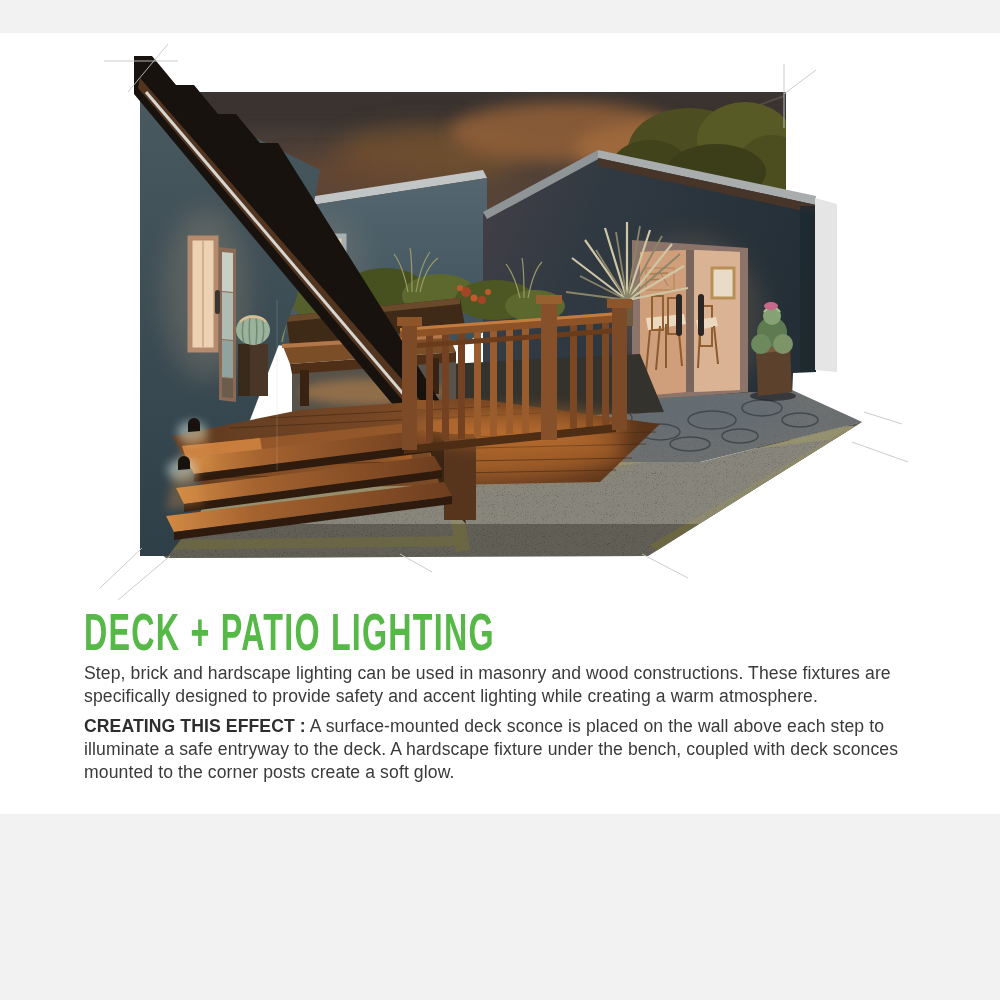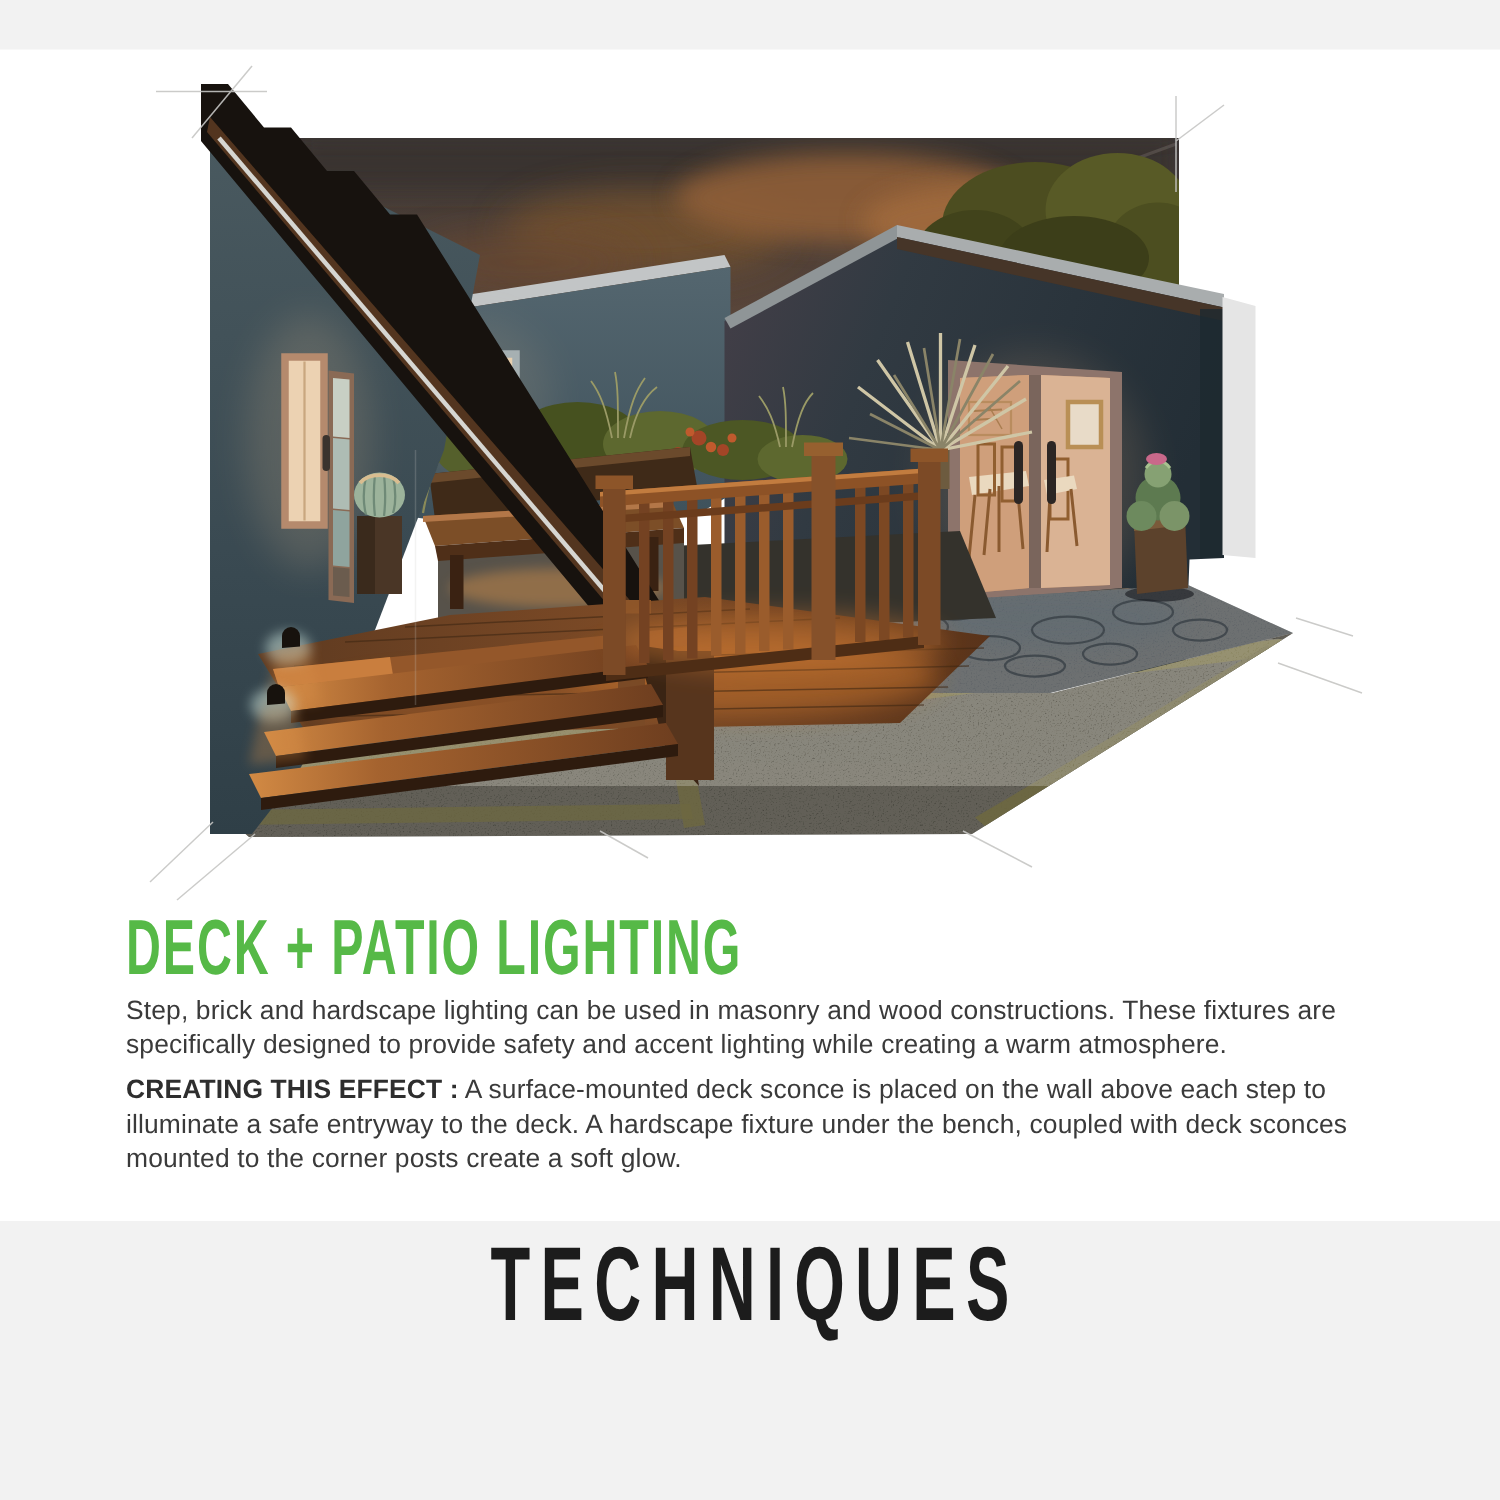--- a/index.html
+++ b/index.html
@@ -383,16 +383,15 @@
   </svg>
   </div>
 
   <h1 class="section-title">DECK + PATIO LIGHTING</h1>
 
   <p class="para para-2"><b>CREATING THIS EFFECT :</b> <span>A surface-mounted deck sconce is placed on the wall above each step to illuminate a safe entryway to the deck. A hardscape fixture under the bench, coupled with deck sconces mounted to the corner posts create a soft glow.</span></p>
 
   <p class="para para-1">Step, brick and hardscape lighting can be used in masonry and wood constructions. These fixtures are specifically designed to provide safety and accent lighting while creating a warm atmosphere.</p>
 
   <div class="footer-band">
-    <div class="brand-line2"><span class="squeeze">TECHNIQUES</span></div>
   </div>
 
 </div>
 
 </body></html>

